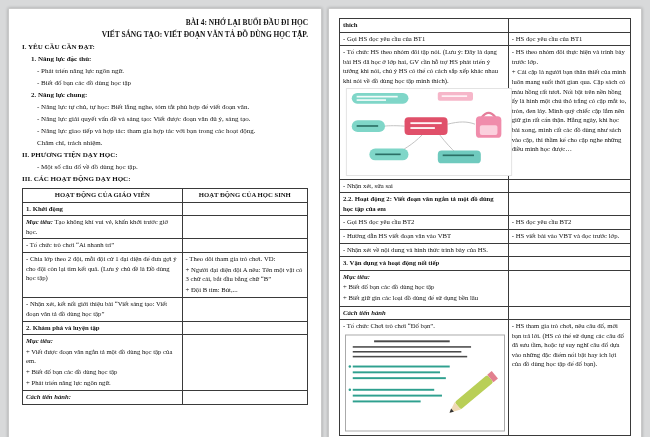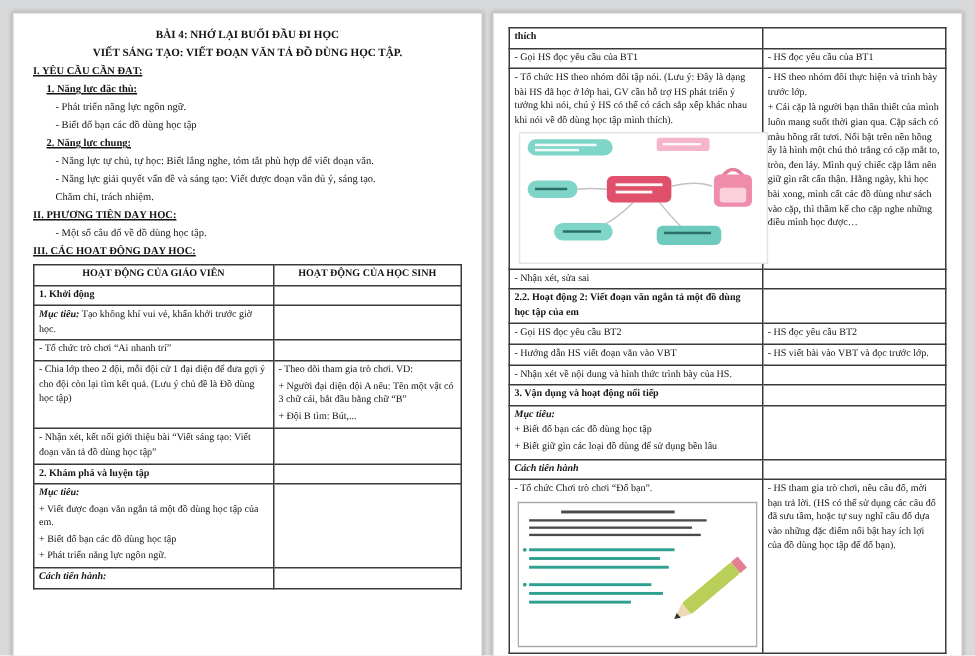--- a/index.html
+++ b/index.html
@@ -11,22 +11,22 @@
     position:relative;
   }
   .page {
     position:absolute; top:8px; width:314px; height:540px;
     background:#ffffff; border:1px solid #c9c9c9;
     box-shadow:0 0 3px rgba(0,0,0,.25);
   }
   .page-left  { left:8px;  padding:8px 13px 10px; }
   .page-right { left:328px; padding:6px 10px; }
 
-  .doc-title { font-size:7.4px; font-weight:bold; text-align:center; line-height:12px; }
-  .h  { font-weight:bold; font-size:7px; line-height:12px;text-decoration:underline; }
+  .doc-title { font-size:7.4px; font-weight:bold; text-align:right; line-height:12px; }
+  .h  { font-weight:bold; font-size:7px; line-height:12px; }
   .p  { font-size:7px; line-height:12px; }
   .ind1 { padding-left:9px; }
   .ind2 { padding-left:15px; }
   .b  { font-weight:bold; }
   .bi { font-weight:bold; font-style:italic; }
 
   table.acts { width:100%; border-collapse:collapse; table-layout:fixed; margin-top:3px; }
   table.acts td {
     border:1px solid #3a3a3a; vertical-align:top;
     padding:1px 3px 2px; font-size:6.7px; line-height:9.6px;
@@ -46,20 +46,21 @@
   <div class="doc-title">BÀI 4: NHỚ LẠI BUỔI ĐẦU ĐI HỌC</div>
   <div class="doc-title">VIẾT SÁNG TẠO: VIẾT ĐOẠN VĂN TẢ ĐỒ DÙNG HỌC TẬP.</div>
 
   <div class="h">I. YÊU CẦU CẦN ĐẠT:</div>
   <div class="h ind1">1. Năng lực đặc thù:</div>
   <div class="p ind2">- Phát triển năng lực ngôn ngữ.</div>
   <div class="p ind2">- Biết đố bạn các đồ dùng học tập</div>
   <div class="h ind1">2. Năng lực chung:</div>
   <div class="p ind2">- Năng lực tự chủ, tự học: Biết lắng nghe, tóm tắt phù hợp để viết đoạn văn.</div>
   <div class="p ind2">- Năng lực giải quyết vấn đề và sáng tạo: Viết được đoạn văn đủ ý, sáng tạo.</div>
+  <div class="p ind2">- Năng lực giao tiếp và hợp tác: tham gia hợp tác với bạn trong các hoạt động.</div>
   <div class="p ind2">Chăm chỉ, trách nhiệm.</div>
   <div class="h">II. PHƯƠNG TIỆN DẠY HỌC:</div>
   <div class="p ind2">- Một số câu đố về đồ dùng học tập.</div>
   <div class="h">III. CÁC HOẠT ĐỘNG DẠY HỌC:</div>
 
   <table class="acts">
     <colgroup>
         <col class="cgv">
         <col class="chs">
       </colgroup>

